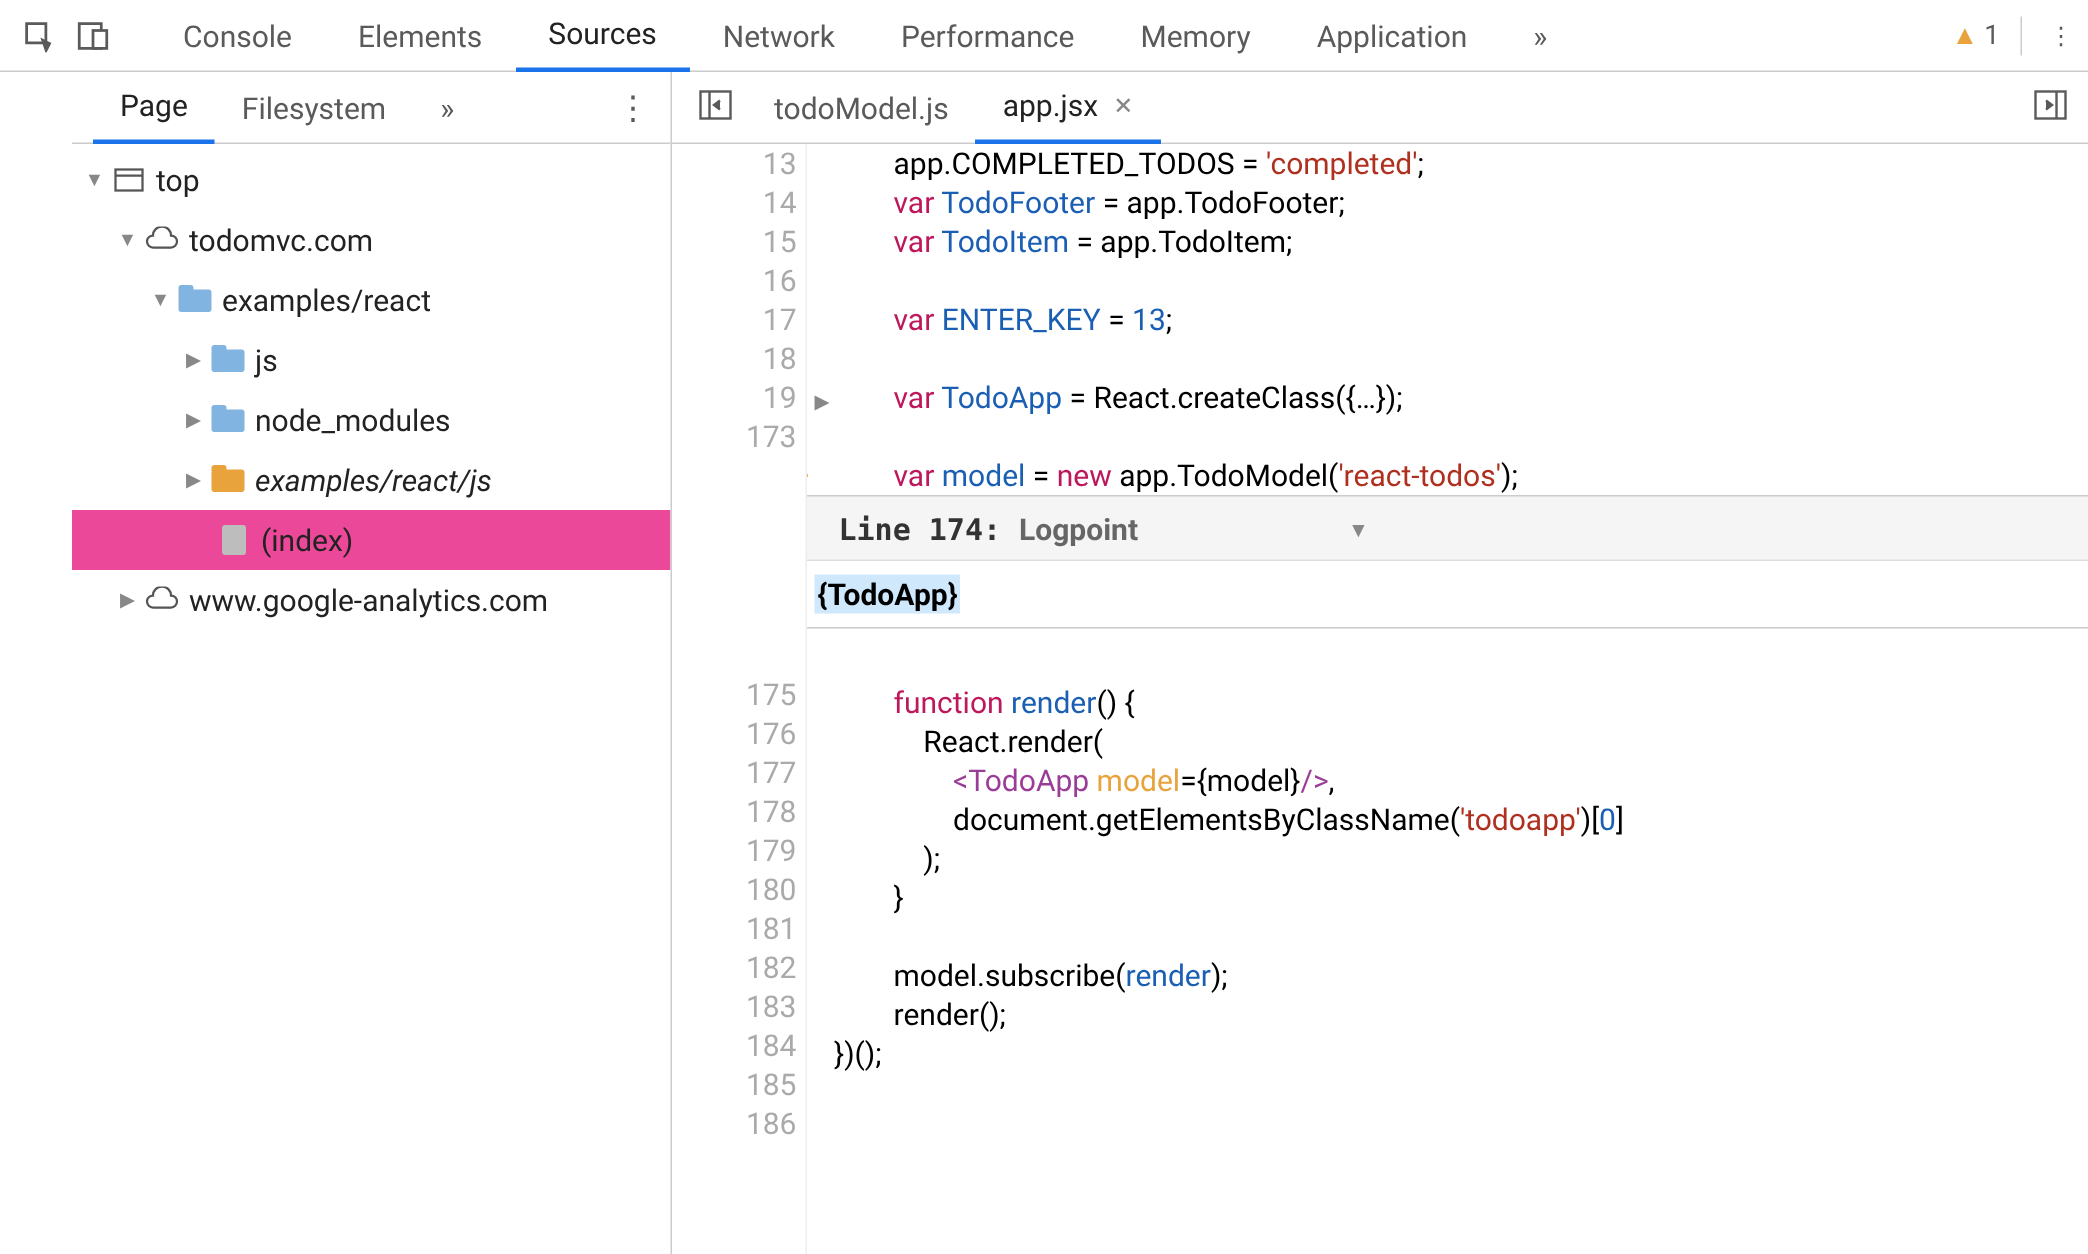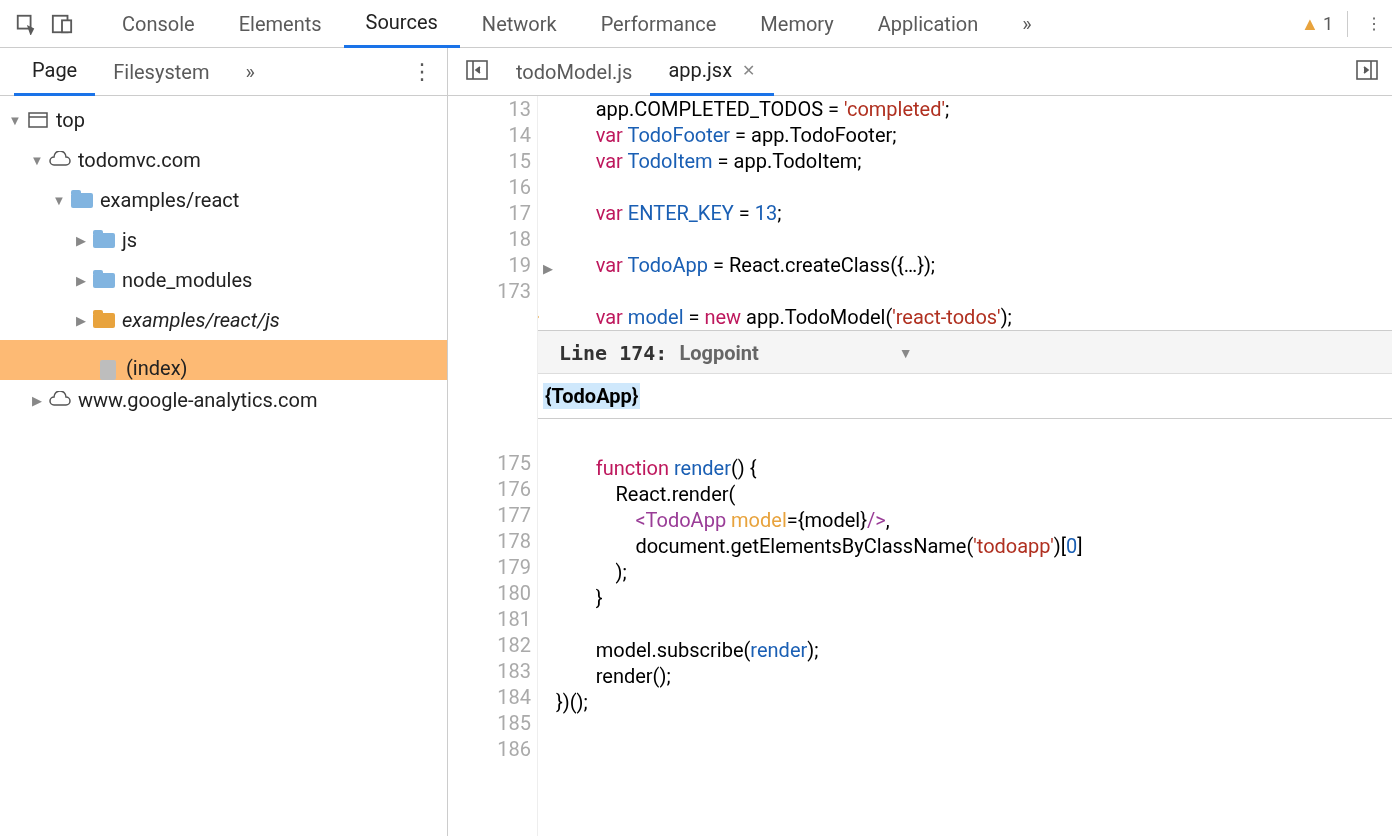--- a/index.html
+++ b/index.html
@@ -10,34 +10,34 @@
     .top-tabs .icon-btn { width: 36px; height: 36px; display: flex; align-items: center; justify-content: center; cursor: pointer; color: #5a5a5a; }
     .top-tabs .tab { padding: 0 22px; height: 48px; display: flex; align-items: center; color: #5a5a5a; font-size: 20px; cursor: pointer; }
     .top-tabs .tab.active { color: #222; border-bottom: 3px solid #1a73e8; }
     .top-tabs .spacer { flex: 1; }
     .top-tabs .warning-badge { display: flex; align-items: center; gap: 4px; color: #5a5a5a; font-size: 18px; padding-right: 6px; }
     .top-tabs .warning-icon { color: #e8a33d; }
     .top-tabs .divider { width: 1px; height: 26px; background: #ccc; margin: 0 8px; }
     
     
     .main { display: flex; height: calc(836px - 48px); }
-    .left-panel { width: 448px; border-right: 1px solid #ccc; display: flex; flex-direction: column; }
+    .left-panel { width: 448px; border-right: 1px solid #ccc; display: flex; flex-direction: column; padding-left: 48px; }
     .right-panel { flex: 1; display: flex; flex-direction: column; }
     
     
     .panel-tabs { height: 48px; display: flex; align-items: center; padding-left: 14px; border-bottom: 1px solid #ccc; }
     .panel-tabs .ptab { padding: 0 18px; height: 48px; display: flex; align-items: center; font-size: 20px; color: #5a5a5a; cursor: pointer; }
     .panel-tabs .ptab.active { color: #222; border-bottom: 3px solid #1a73e8; }
     .panel-tabs .spacer { flex: 1; }
     .panel-tabs .more-btn { padding: 0 14px; color: #5a5a5a; cursor: pointer; font-size: 22px; }
     
     
     .file-tree { flex: 1; overflow-y: auto; font-size: 20px; color: #222; padding-top: 4px; }
     .tree-row { display: flex; align-items: center; height: 40px; cursor: pointer; white-space: nowrap; }
-    .tree-row.selected { background: #fdba74; align-items: flex-end; }
+    .tree-row.selected { background: #ec4899; }
     .tree-arrow { width: 14px; text-align: center; color: #888; font-size: 13px; }
     .tree-icon { width: 24px; height: 20px; margin: 0 6px 0 4px; display: flex; align-items: center; justify-content: center; }
     .folder-blue { width: 22px; height: 15px; background: #81b4e0; border-radius: 2px; position: relative; }
     .folder-blue::before { content: ""; position: absolute; top: -3px; left: 0; width: 10px; height: 4px; background: #81b4e0; border-radius: 2px 2px 0 0; }
     .folder-orange { width: 22px; height: 15px; background: #e8a33d; border-radius: 2px; position: relative; }
     .folder-orange::before { content: ""; position: absolute; top: -3px; left: 0; width: 10px; height: 4px; background: #e8a33d; border-radius: 2px 2px 0 0; }
     .file-icon { width: 16px; height: 20px; background: #bdbdbd; border-radius: 2px; }
     .italic { font-style: italic; }
     
     

